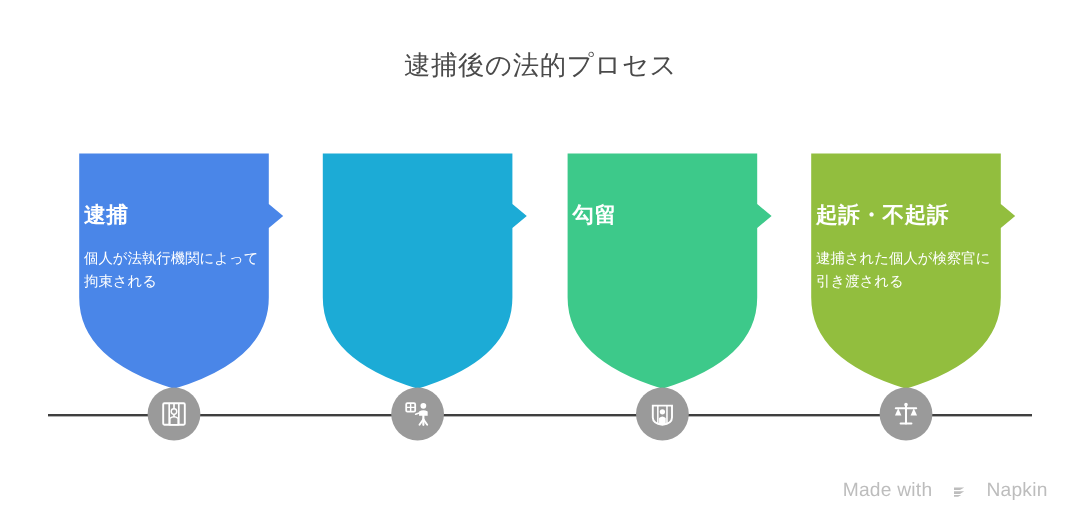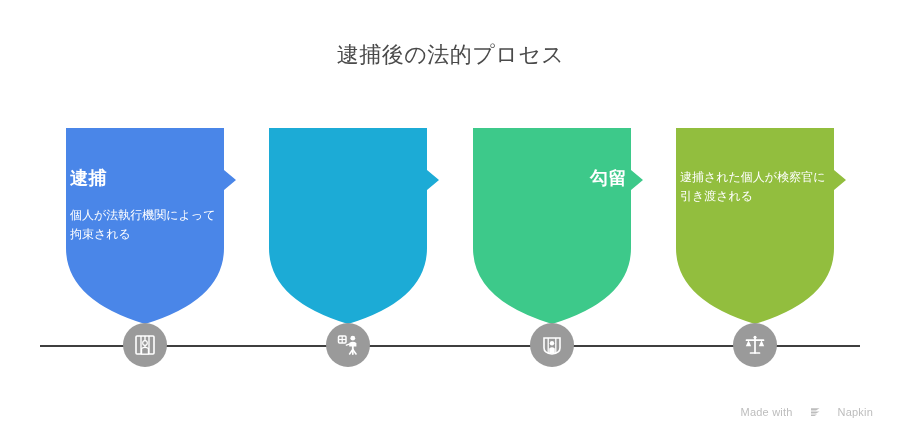--- a/index.html
+++ b/index.html
@@ -70,24 +70,23 @@
     padding: 40px 16px 0 16px;
     z-index: 2;
   }
   .step-title {
     font-size: 18px;
     font-weight: bold;
     color: #ffffff;
     line-height: 22px;
     margin: 0 0 16px 0;
     letter-spacing: 0.5px;
-    font-family: Liberation Mono, monospace;
   }
   .step-title.align-left { text-align: left; }
-  .step-title.align-center { text-align: right; }
+  .step-title.align-center { text-align: left; }
   .step-desc {
     font-size: 12px;
     font-weight: 400;
     color: #ffffff;
     line-height: 19px;
     margin: 0;
     text-align: left;
   }
 
   
@@ -116,21 +115,21 @@
   .node svg { display: block; }
 
   
   .watermark {
     position: absolute;
     right: 28px;
     bottom: 22px;
     display: flex;
     align-items: center;
     gap: 16px;
-    font-size: 11px;
+    font-size: 16px;
     color: #bdbdbd;
     letter-spacing: 0.2px;
   }
   .watermark .wm-mark { display: block; }
 </style>
 </head>
 <body style="background: rgb(255, 255, 255);">
 
 <div id="canvas">
 
@@ -163,20 +162,21 @@
     <div class="step-body">
       <div class="step-title align-center">勾留</div>
     </div>
   </div>
 
   <div class="step step-4">
     <svg class="step-shape" viewBox="0 0 182 196">
       <path id="shape-4" d="M12,0 H170 V42 L182,52 L170,62 V120 Q170,172 91,196 Q12,172 12,120 V12 Q12,0 12,0 Z" fill="#92be3e"></path>
     </svg>
     <div class="step-body">
+      <div class="step-title align-center">起訴・不起訴</div>
       <div class="step-desc">逮捕された個人が検察官に引き渡される</div>
     </div>
   </div>
 
   <div class="node node-1" style="background: rgb(154, 154, 154);">
     <svg width="24" height="24" viewBox="0 0 24 24">
       <rect x="3" y="3" width="18" height="18" rx="1" fill="none" stroke="#ffffff" stroke-width="1.6"></rect>
       <line x1="8" y1="3" x2="8" y2="21" stroke="#ffffff" stroke-width="1.4"></line>
       <line x1="12" y1="3" x2="12" y2="21" stroke="#ffffff" stroke-width="1.4"></line>
       <line x1="16" y1="3" x2="16" y2="21" stroke="#ffffff" stroke-width="1.4"></line>

